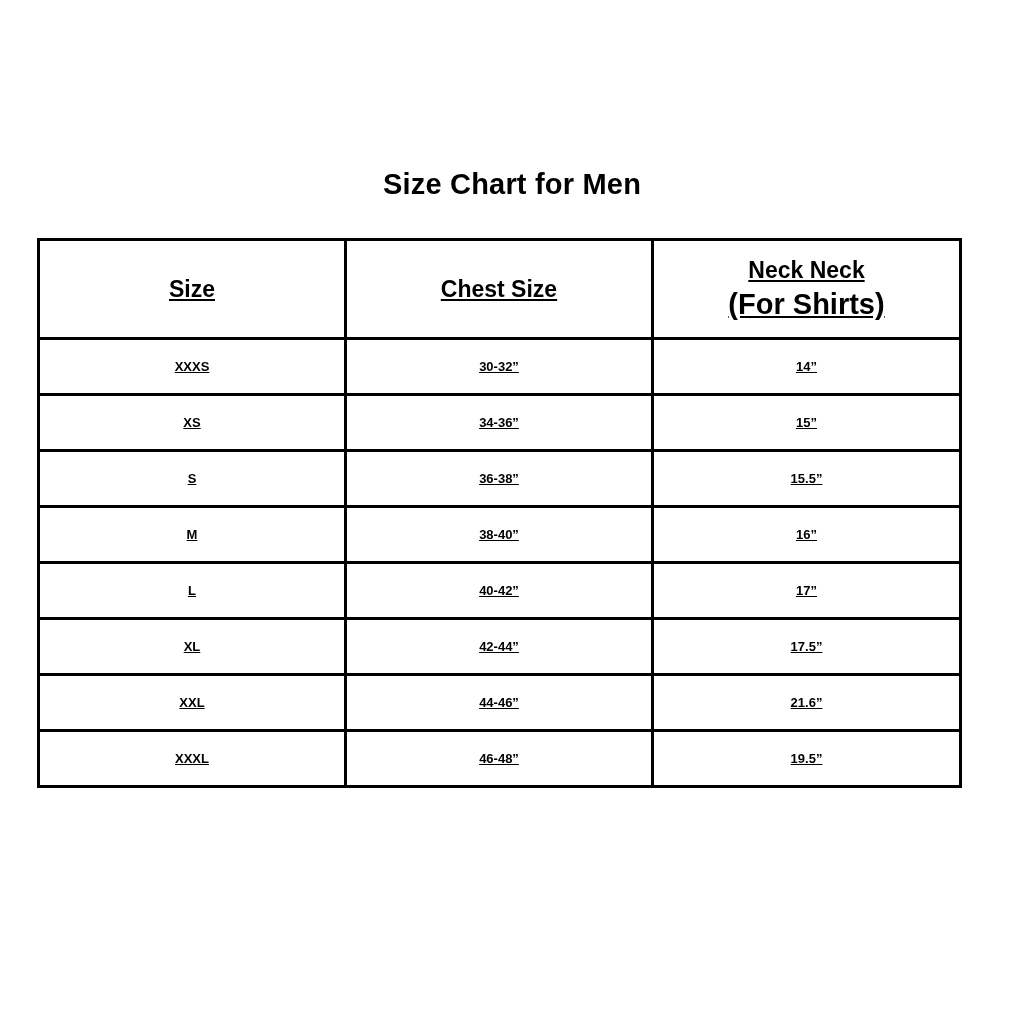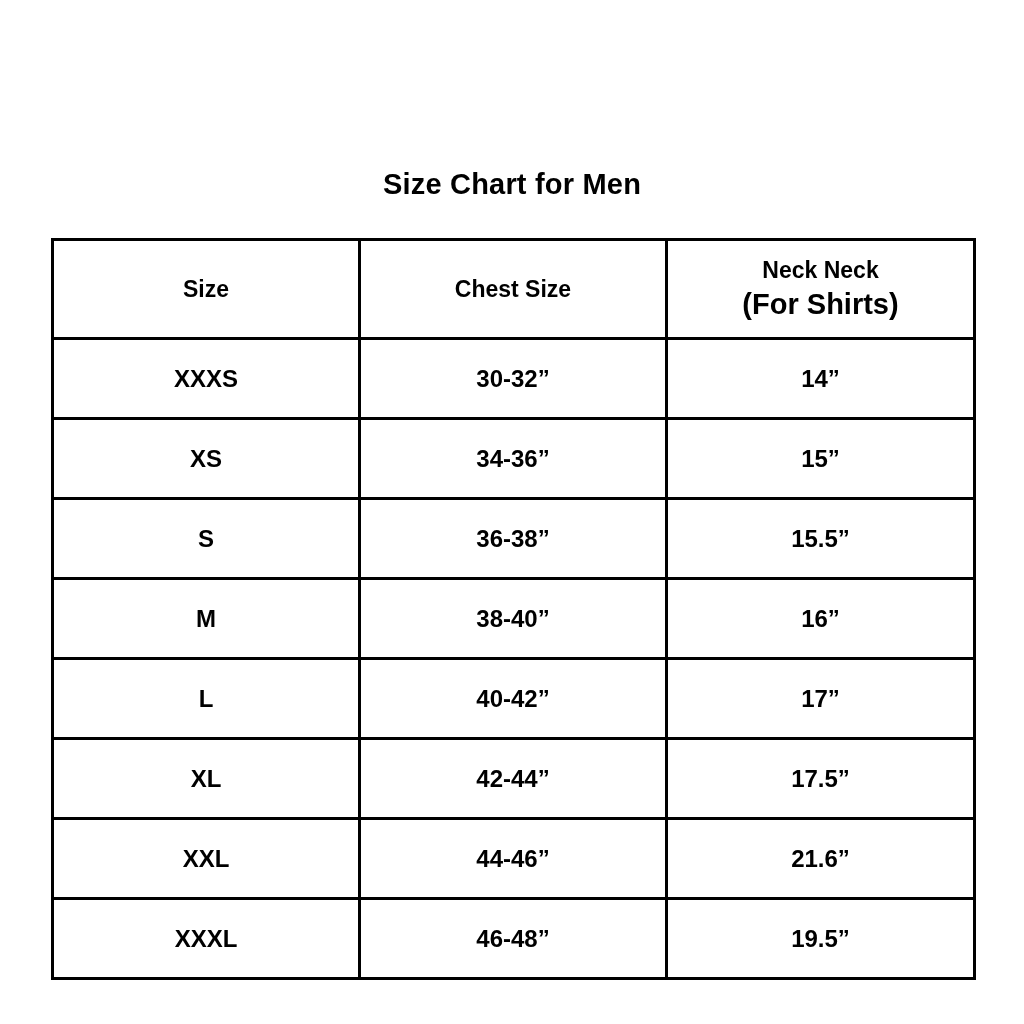--- a/index.html
+++ b/index.html
@@ -27,47 +27,48 @@
     width: 1024px;
     text-align: center;
     font-size: 29px;
     font-weight: bold;
     letter-spacing: 0.2px;
     color: #000000;
   }
   .size-table {
     position: absolute;
     top: 238px;
-    left: 51px;
+    left: 37px;
     width: 922px;
     border-collapse: collapse;
     table-layout: fixed;
+    text-decoration: underline;
   }
   .size-table col.c1 { width: 307px; }
   .size-table col.c2 { width: 307px; }
   .size-table col.c3 { width: 308px; }
   .size-table th,
   .size-table td {
     border: 3px solid #000000;
     text-align: center;
     font-weight: bold;
     color: #000000;
   }
   .size-table th {
     height: 96px;
     font-size: 23px;
     line-height: 1.32;
     vertical-align: middle;
     padding: 0 6px;
   }
   .size-table td {
     height: 53px;
-    font-size: 24px;
+    font-size: 13px;
     vertical-align: middle;
-    padding: 12px 6px;
+    padding: 0 6px;
   }
   .th-sub {
     display: block;
     font-size: 29px;
     font-weight: bold;
   }
 </style>
 </head>
 <body>
 

